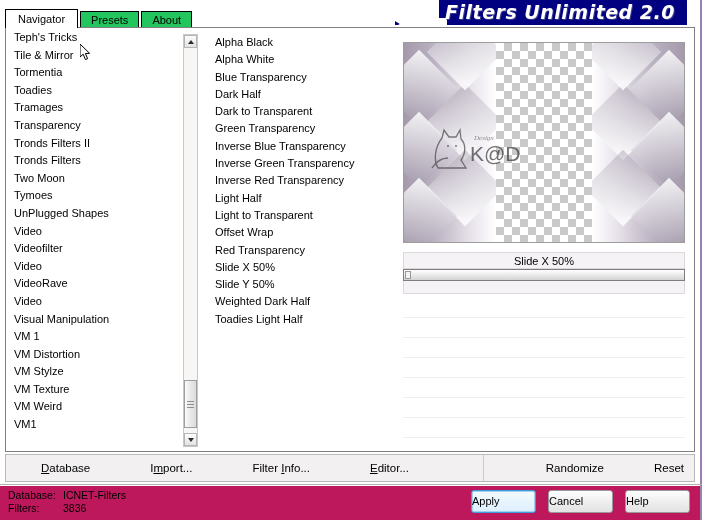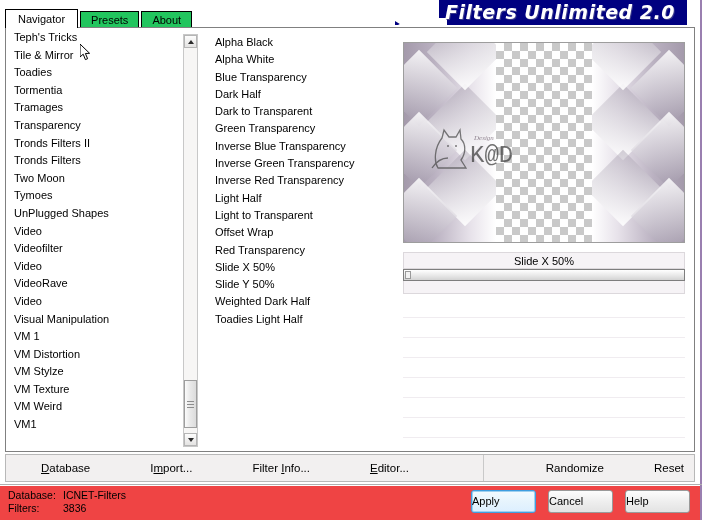--- a/index.html
+++ b/index.html
@@ -163,22 +163,22 @@
     background:#f6f3f6;border:1px solid #dcd8dc;border-top:none;box-sizing:border-box;
   }
   .slotlines{position:absolute;left:3px;top:270px;width:282px;height:140px;}
   .slotlines i{display:block;height:19px;border-bottom:1px solid #f0ecf0;}
   .logo{
     position:absolute;left:28px;top:100px;width:120px;height:44px;
     opacity:.72;
   }
   .logo-text{
     position:absolute;left:42px;top:14px;
-    font-family:Liberation Mono, monospace;
-    font-size:24px;color:#3b3b3b;letter-spacing:0px;
+    font-family:Liberation Sans, sans-serif;
+    font-size:21px;color:#3b3b3b;letter-spacing:0px;
   }
   .logo-small{
     position:absolute;left:46px;top:6px;
     font-family:"Liberation Serif", serif;
     font-size:7px;font-style:italic;color:#6a5a6a;
   }
 
   
   .menubar{
     position:absolute;left:5px;top:454px;width:690px;height:28px;
@@ -191,21 +191,21 @@
   .mi u{text-decoration:underline;}
   .mb-left{display:flex;align-items:center;padding-left:25px;flex:1;}
   .mb-left .mi{margin-right:40px;}
   .mb-sep{width:1px;height:26px;background:#c9c9c9;}
   .mb-right{display:flex;align-items:center;justify-content:flex-end;flex:0 0 210px;}
   .mb-right .mi{margin-left:30px;}
 
   
   .statusbar{
     position:absolute;left:0;top:486px;width:700px;height:34px;
-    background:#ef4444;
+    background:#be185d;
     text-decoration:underline;
   }
   .st-grid{
     position:absolute;left:8px;top:3px;font-size:10.5px;color:#000;line-height:13px;
   }
   .st-row{display:flex;}
   .st-key{width:55px;}
   .st-val{}
   .btns{position:absolute;right:10px;top:4px;display:flex;gap:12px;}
   .btn{
@@ -241,22 +241,22 @@
     <div class="tab active">Navigator</div>
     <div class="tab">Presets</div>
     <div class="tab">About</div>
   </div>
 
   <div class="frame"></div>
 
   <div class="cat-list">
     <div class="cat-item"><span class="sel">Teph's Tricks</span></div>
     <div class="cat-item">Tile &amp; Mirror</div>
+    <div class="cat-item">Tormentia</div>
     <div class="cat-item">Toadies</div>
-    <div class="cat-item">Tormentia</div>
     <div class="cat-item">Tramages</div>
     <div class="cat-item">Transparency</div>
     <div class="cat-item">Tronds Filters II</div>
     <div class="cat-item">Tronds Filters</div>
     <div class="cat-item">Two Moon</div>
     <div class="cat-item">Tymoes</div>
     <div class="cat-item">UnPlugged Shapes</div>
     <div class="cat-item">Video</div>
     <div class="cat-item">Videofilter</div>
     <div class="cat-item">Video</div>

